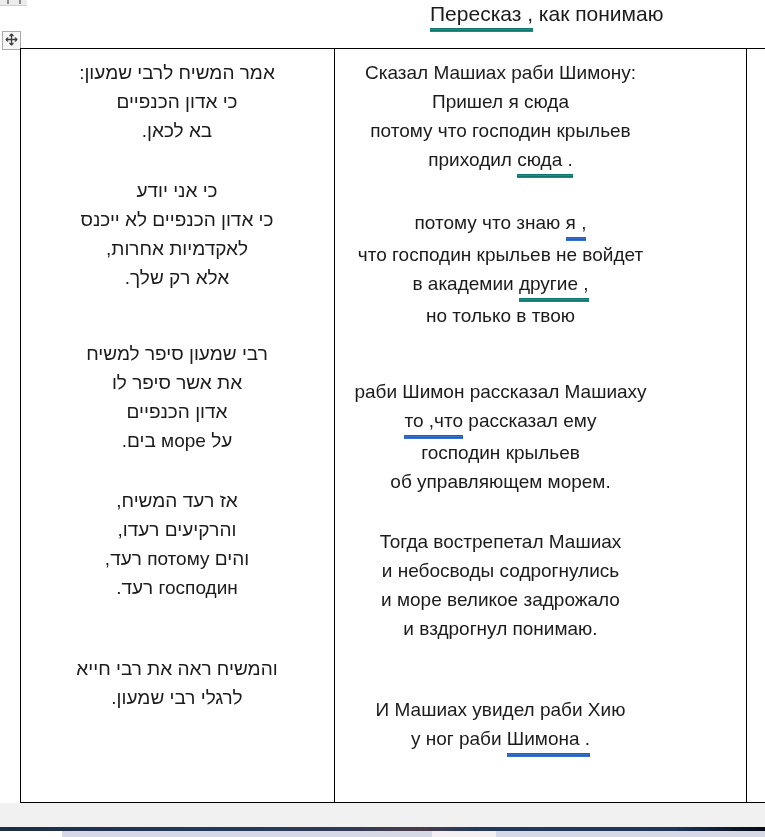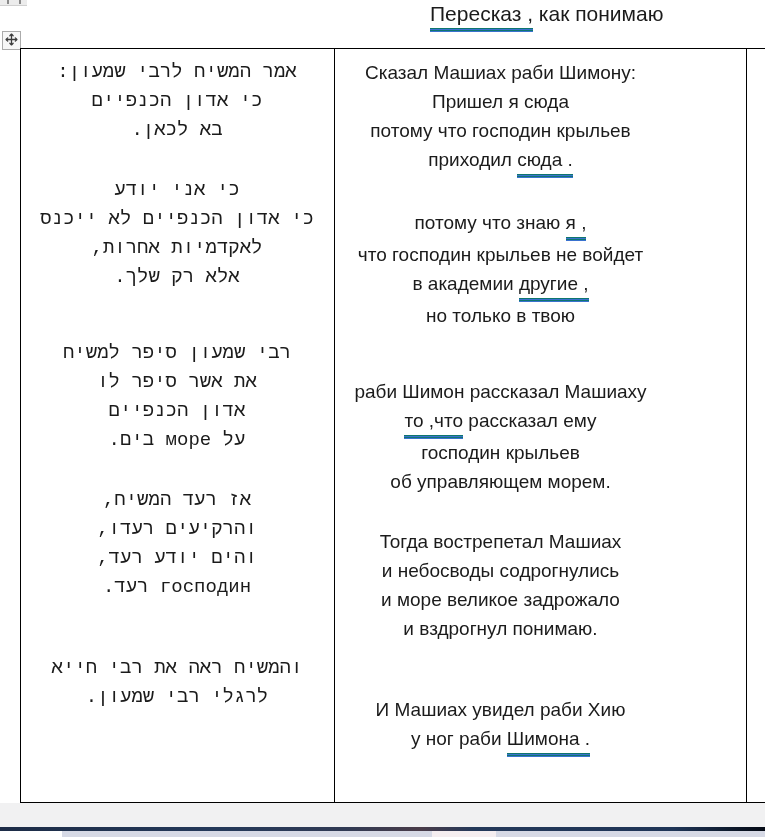--- a/index.html
+++ b/index.html
@@ -43,21 +43,21 @@
   .t-left{left:20px;top:48px;width:1px;height:755px;}
   .t-div1{left:334px;top:48px;width:1px;height:755px;}
   .t-div2{left:746px;top:48px;width:1px;height:755px;}
 
   
   .cell{
     position:absolute;top:49px;height:752px;overflow:hidden;
     text-align:center;font-size:19px;line-height:29px;
     padding-top:9px;box-sizing:border-box;
   }
-  .cell-he{left:21px;width:312px;direction:rtl;font-family:Liberation Mono, monospace;}
+  .cell-he{left:21px;width:312px;direction:rtl;}
   .cell-ru{left:336px;width:329px;direction:ltr;}
   .block{margin:0 0 31px 0;}
   .block.gap-a{margin-bottom:31px;}
   .block.gap-b{margin-bottom:47px;}
   .block.gap-c{margin-bottom:52px;}
   .block.gap-z{margin-bottom:8px;}
   .block p{margin:0;padding:0;}
 
   
   .grey-band{position:absolute;left:0;top:803px;width:765px;height:24px;background:#f1f1f2;}
@@ -112,21 +112,21 @@
     </div>
     <div class="block gap-a">
       <p>רבי שמעון סיפר למשיח</p>
       <p>את אשר סיפר לו</p>
       <p>אדון הכנפיים</p>
       <p>על море בים.</p>
     </div>
     <div class="block gap-c">
       <p>אז רעד המשיח,</p>
       <p>והרקיעים רעדו,</p>
-      <p>והים יודע רעד,</p>
+      <p>והים потому רעד,</p>
       <p>господин רעד.</p>
     </div>
     <div class="block gap-z">
       <p>והמשיח ראה את רבי חייא</p>
       <p>לרגלי רבי שמעון.</p>
     </div>
   </div>
 <div class="cell cell-ru" id="cell-ru">
     <div class="block gap-a">
       <p>Сказал Машиах раби Шимону:</p>

